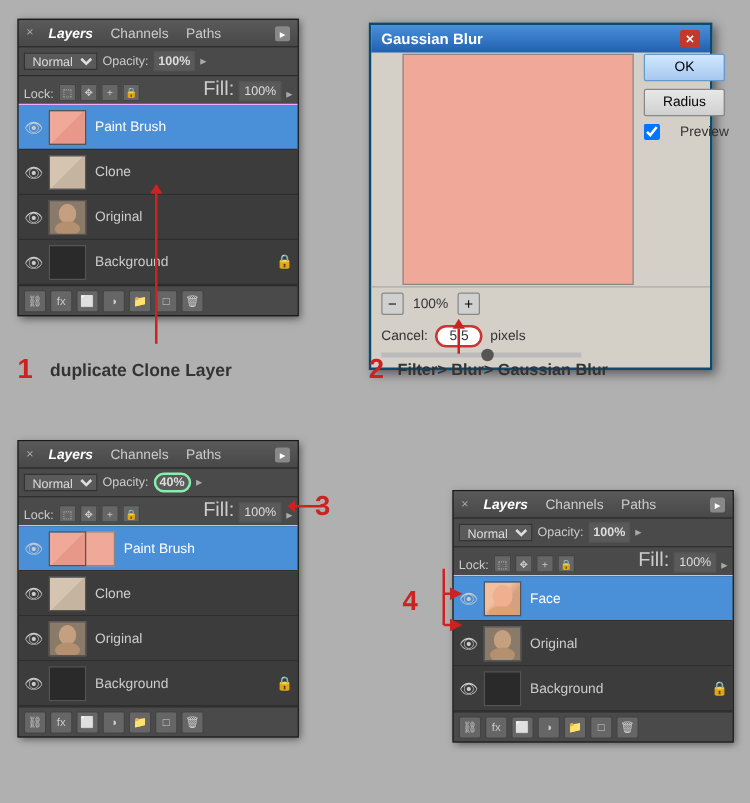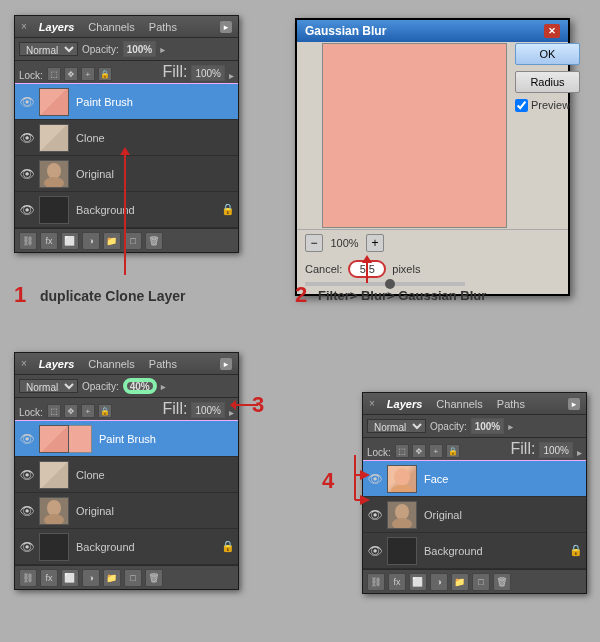--- a/index.html
+++ b/index.html
@@ -233,21 +233,21 @@
       color: #ccc;
       font-size: 9px;
       cursor: pointer;
       border-radius: 2px;
     }
 
     
     .dialog {
       position: absolute;
       background: #d4d0c8;
-      border: 2px solid #000000;
+      border: 2px solid #0c4a6e;
       box-shadow: 3px 3px 8px rgba(0,0,0,0.5);
     }
 
     .dialog-titlebar {
       background: linear-gradient(to bottom, #4a90d9, #2060b0);
       color: #fff;
       font-size: 12px;
       font-weight: bold;
       padding: 4px 8px;
       display: flex;
@@ -304,21 +304,22 @@
       border-radius: 2px;
     }
 
     .dialog-btn.primary {
       background: linear-gradient(to bottom, #d0e8ff, #a8c8f0);
       border: 1px solid #6699cc;
     }
 
     .preview-checkbox {
       display: flex;
-      gap: 3px;
+      align-items: center;
+      gap: 16px;
       font-size: 11px;
       color: #333;
     }
 
     .dialog-bottom {
       padding: 4px 8px 8px;
       border-top: 1px solid #aaa;
     }
 
     .zoom-row {
@@ -522,21 +523,21 @@
       <span class="tab-label">Channels</span>
       <span class="tab-label">Paths</span>
     </div>
     <div class="close-btn">▸</div>
   </div>
   <div class="panel-controls">
     <select>
       <option>Normal</option>
     </select>
     <span class="opacity-label">Opacity:</span>
-    <div class="opacity-val" style="border: 4px solid #86efac; border-radius:8px;">40%</div>
+    <div class="opacity-val" style="border: 2px solid #86efac; border-radius:8px;">40%</div>
     <span style="color:#aaa; font-size:10px;">▸</span>
   </div>
   <div class="lock-row">
     <span class="lock-label">Lock:</span>
     <div class="lock-icons">
       <div class="lock-icon-btn">⬚</div>
       <div class="lock-icon-btn">✥</div>
       <div class="lock-icon-btn">+</div>
       <div class="lock-icon-btn">🔒</div>
     </div>

